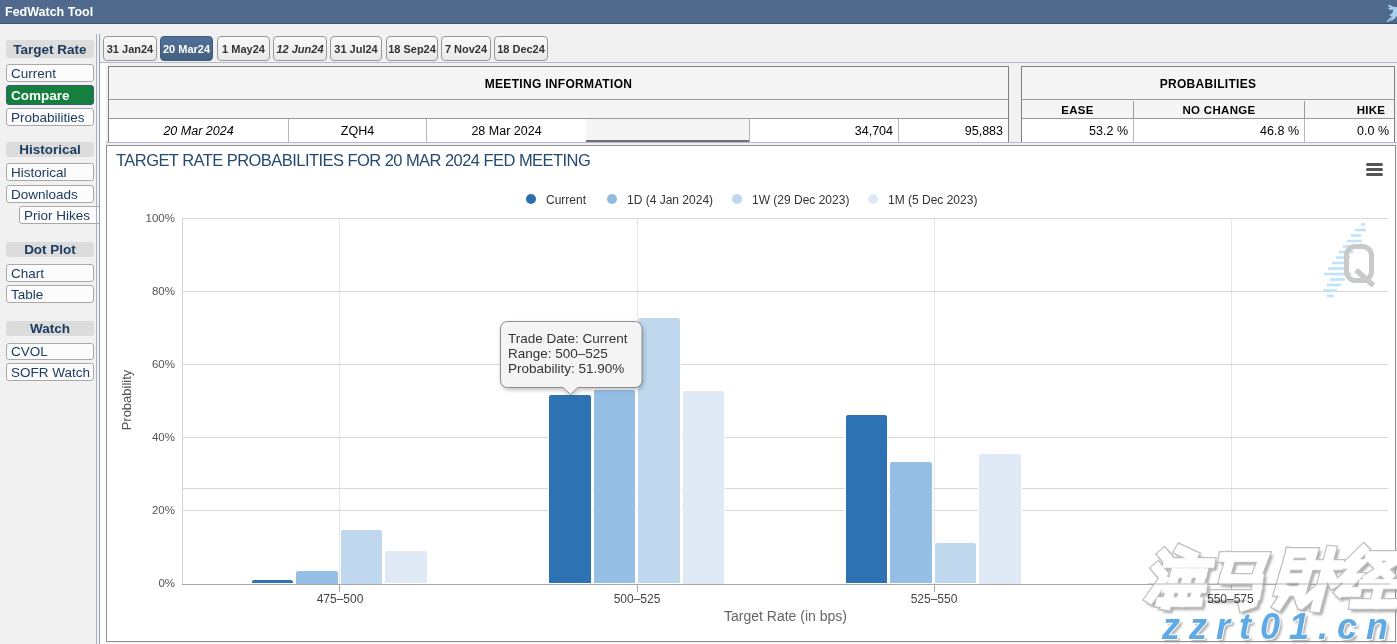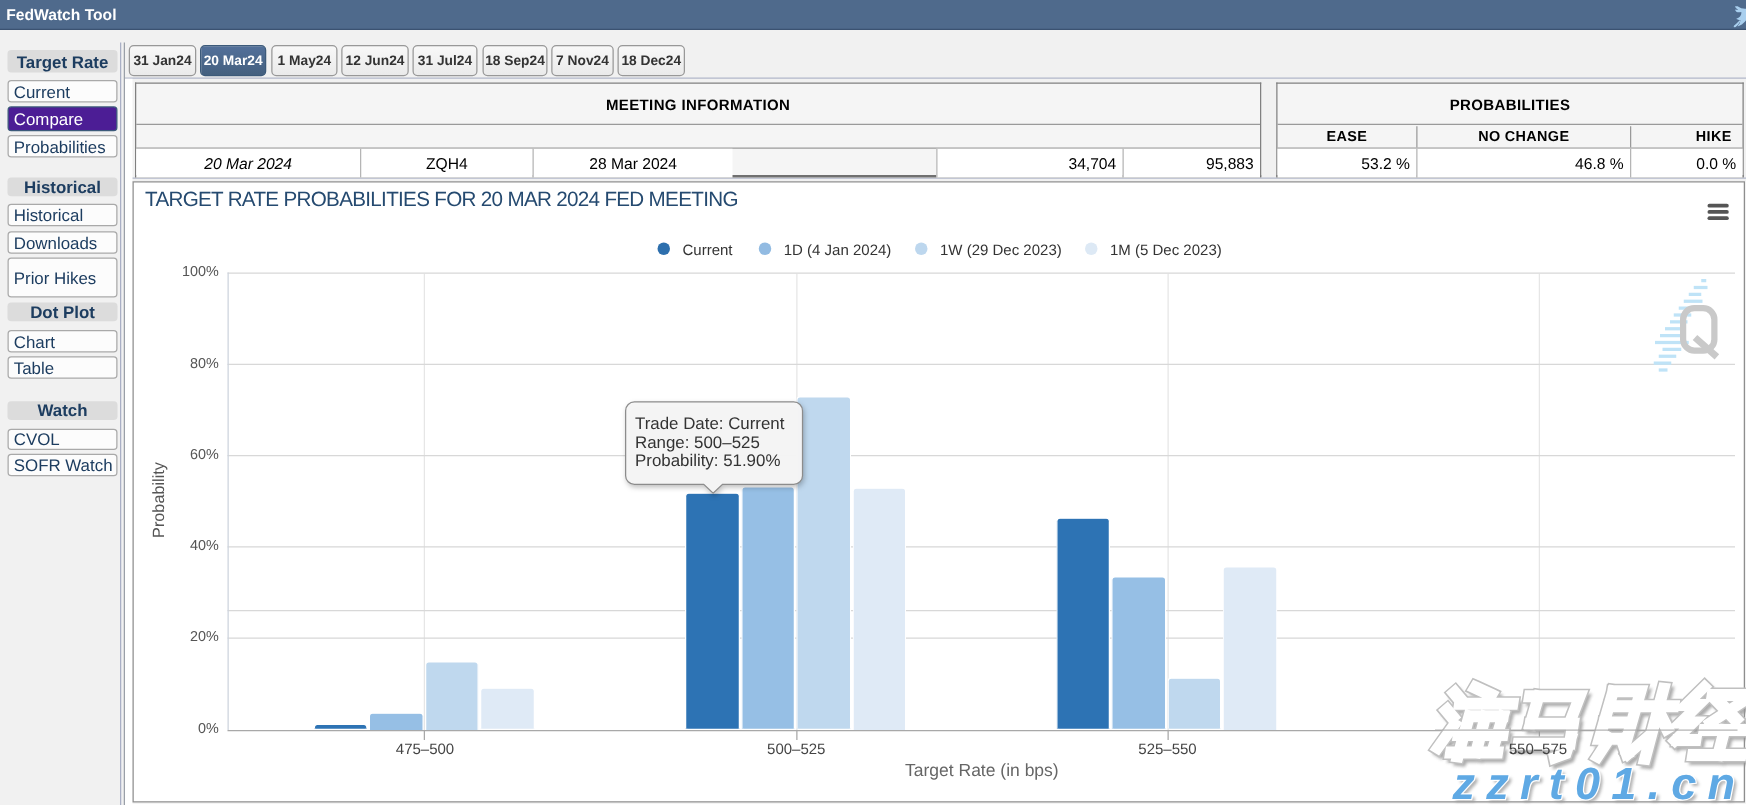--- a/index.html
+++ b/index.html
@@ -12,21 +12,21 @@
     border-bottom:1px solid #3b5271; }
   #topbar .ttl { position:absolute; left:5px; top:4.5px; color:#fff; font-size:12.5px;
     font-weight:bold; }
   
   .sbtn { left:6px; width:88px; background:#fcfcfc; border:1px solid #a9a9a9;
     border-radius:3px; color:#1d3d60; font-size:13.5px; padding-left:4px;
     display:flex; align-items:center; white-space:nowrap; }
   .shead { left:6px; width:88px; background:#dcdcdc; border-radius:3px;
     color:#1d3d60; font-size:13.5px; font-weight:bold; display:flex;
     align-items:center; justify-content:center; }
-  .sbtn.sel { background:#4c1d95; border-color:#3c5a7a; color:#fff; font-weight:normal; }
+  .sbtn.sel { background:#15803d; border-color:#3c5a7a; color:#fff; font-weight:bold; }
   
   .tab { top:36px; height:25px; background:linear-gradient(#f8f8f8,#eaeaea); border:1px solid #989898;
     border-radius:4px; color:#333; font-size:11px; font-weight:bold;
     display:flex; align-items:center; justify-content:center; white-space:nowrap; }
   .tab.sel { background:linear-gradient(#52709a,#44607f); border-color:#3c5a7a; color:#fff; }
   
   .tblbox { border:1px solid #808080; border-bottom:2px solid #707070; background:#f5f5f5; }
   .trow { position:absolute; left:0; width:100%; }
   .tcell { position:absolute; display:flex; align-items:center; font-size:12.5px; color:#000; }
   .thdr { font-weight:bold; font-size:11.5px; justify-content:center; letter-spacing:0.3px; }
@@ -54,32 +54,32 @@
     </svg>
   </div>
 
   <div class="abs shead" style="top:40px;height:18px;">Target Rate</div>
   <div class="abs sbtn" style="top:64px;height:18px;">Current</div>
   <div class="abs sbtn sel" style="top:85px;height:20px;">Compare</div>
   <div class="abs sbtn" style="top:108px;height:18px;">Probabilities</div>
   <div class="abs shead" style="top:142px;height:15px;">Historical</div>
   <div class="abs sbtn" style="top:163px;height:18px;">Historical</div>
   <div class="abs sbtn" style="top:185px;height:18px;">Downloads</div>
-  <div class="abs sbtn" style="top:206px;height:32px;">Prior Hikes</div>
+  <div class="abs sbtn" style="top:206px;height:18px;margin-left:13px;">Prior Hikes</div>
   <div class="abs shead" style="top:242px;height:15px;">Dot Plot</div>
   <div class="abs sbtn" style="top:264px;height:18px;">Chart</div>
   <div class="abs sbtn" style="top:285px;height:18px;">Table</div>
   <div class="abs shead" style="top:321px;height:15px;">Watch</div>
   <div class="abs sbtn" style="top:343px;height:17px;">CVOL</div>
   <div class="abs sbtn" style="top:363px;height:18px;">SOFR Watch</div>
 
   <div class="abs tab" style="left:103px;width:54px;">31 Jan24</div>
   <div class="abs tab sel" style="left:160px;width:53px;">20 Mar24</div>
   <div class="abs tab" style="left:217px;width:53px;">1 May24</div>
-  <div class="abs tab" style="left:273px;width:54px;">12 Jun24</div>
+  <div class="abs tab" style="left:273px;width:54px;font-style:italic;">12 Jun24</div>
   <div class="abs tab" style="left:330px;width:52px;">31 Jul24</div>
   <div class="abs tab" style="left:386px;width:52px;">18 Sep24</div>
   <div class="abs tab" style="left:441px;width:50px;">7 Nov24</div>
   <div class="abs tab" style="left:494px;width:54px;">18 Dec24</div>
   <div class="abs" style="left:100px;top:62px;width:1297px;height:81px;border-top:1px solid #b2b8ca;border-bottom:1px solid #b2b8ca;"></div>
   <div class="abs" style="left:96px;top:34px;width:1px;height:610px;background:#a9afc5;"></div>
   <div class="abs" style="left:99px;top:34px;width:1px;height:610px;background:#9aa0a8;"></div>
   <div class="abs" style="left:100px;top:63px;width:6px;height:581px;background:#fff;"></div>
   <div class="abs" style="left:100px;top:643px;width:1297px;height:1px;background:#fff;"></div>
 

